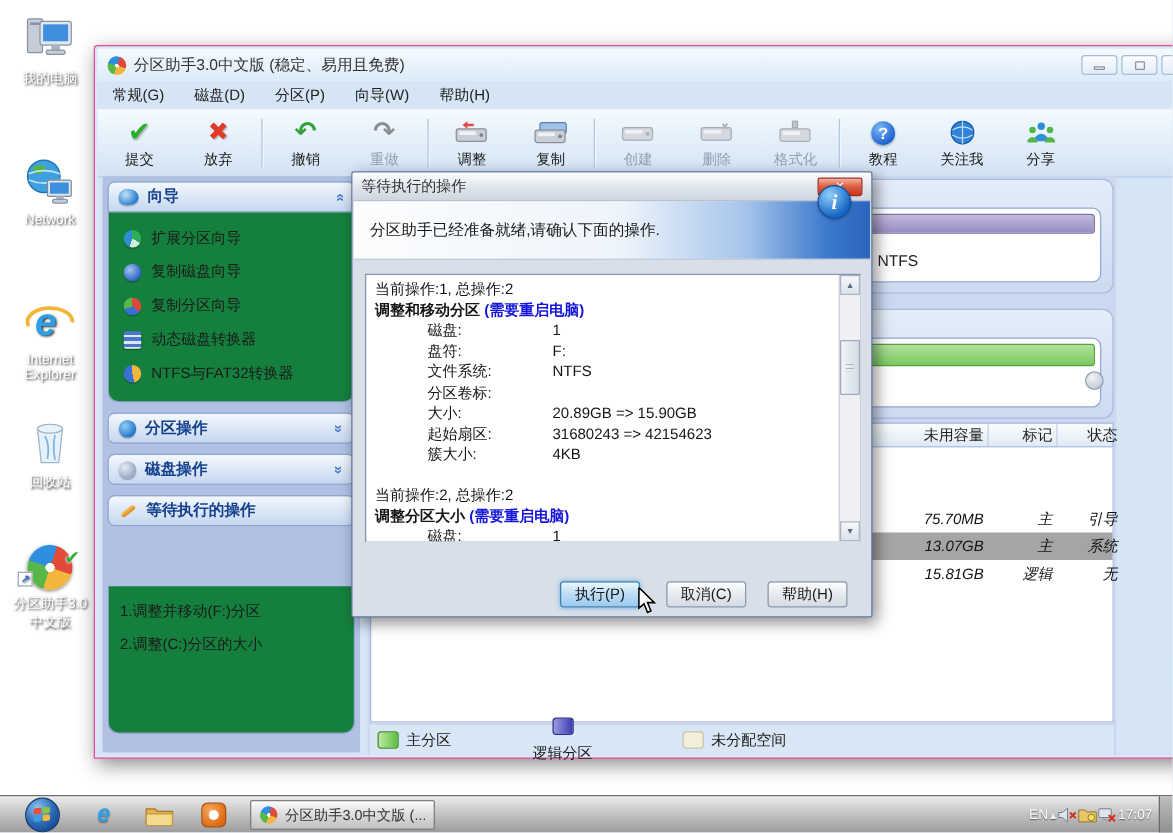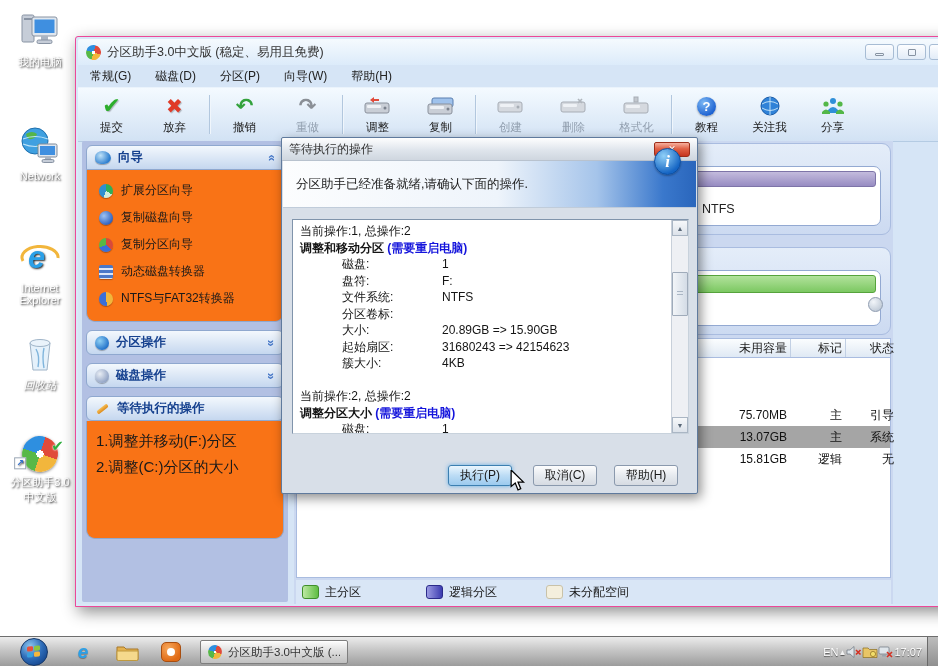--- a/index.html
+++ b/index.html
@@ -63,37 +63,37 @@
 
   
   .sidebar{position:absolute;left:6px;top:104px;width:206px;height:461px;background:#b2c0e3;border-radius:2px;}
   .shead{height:25px;margin:0 4px;background:linear-gradient(#f3f8fd,#c5d7ef);border:1px solid #8fa8cf;
     display:flex;align-items:center;gap:7px;padding:0 8px;color:#16418f;font-weight:bold;font-size:12.5px;}
   .shead.attached{margin-top:4px;border-radius:6px 6px 0 0;}
   .shead.solo{margin-top:8px;border-radius:6px;}
   .chev{margin-left:auto;color:#4a7ac8;font-size:12px;font-weight:bold;line-height:10px;}
   .chev.up{transform:rotate(-90deg);}
   .chev.down{transform:rotate(90deg);}
-  .spanel{background:#f97316;border:1px solid #8fa8cf;border-top:none;border-radius:0 0 9px 9px;
+  .spanel{background:#15803d;border:1px solid #8fa8cf;border-top:none;border-radius:0 0 9px 9px;
     margin:0 4px;padding:7px 0 9px;}
   .sitem{height:27px;display:flex;align-items:center;gap:8px;padding-left:12px;font-size:12px;color:#1a1a1a;cursor:default;}
   .wicon{width:14px;height:14px;border-radius:50%;flex:0 0 auto;box-shadow:0 1px 1px rgba(0,0,0,.3);}
   .wi-head{width:16px;height:13px;border-radius:50% 60% 50% 40%;
     background:radial-gradient(circle at 35% 35%,#bfe2f8,#2e7fd0 70%);}
   .wi-1{background:conic-gradient(#2fae5a 0 120deg,#cfeedd 120deg 200deg,#2e8fd0 200deg 360deg);}
   .wi-2{background:radial-gradient(circle at 35% 35%,#9fc2f2,#2a5fc0 75%);}
   .wi-3{background:conic-gradient(#d84a3a 0 130deg,#3a6fd8 130deg 250deg,#57b847 250deg 360deg);}
   .wi-4{border-radius:2px;background:repeating-linear-gradient(#4a78c8 0 3px,#dce6f6 3px 5px);}
   .wi-5{background:conic-gradient(#f0b63c 0 170deg,#3a6fd8 170deg 360deg);}
   .wi-part{background:radial-gradient(circle at 35% 35%,#8fd0f4,#1f6fc8 75%);}
   .wi-disk{background:radial-gradient(circle at 35% 35%,#e8edf4,#90a2c4 75%);}
   .wi-pencil{width:15px;height:15px;position:relative;}
   .wi-pencil::before{content:"";position:absolute;left:1px;top:6px;width:13px;height:4px;border-radius:2px;
     background:linear-gradient(#f6c05a,#dd8a1a);transform:rotate(-38deg);}
-  .plist{font-size:15px;color:#1a1a1a;}
+  .plist{font-size:12px;color:#1a1a1a;margin-top:48px;}
   .plist div{line-height:26px;padding-left:9px;white-space:nowrap;}
   .pending-panel{height:118px;}
 
   
   .content{position:absolute;left:218px;top:104px;width:599px;height:463px;background:#cbd8f0;}
   .dgroup{position:absolute;left:2px;right:2px;border:1px solid #a9bce0;border-radius:9px;
     background:linear-gradient(#e4edf9,#ccdaf1);}
   .dg1{top:2px;height:92px;}
   .dg2{top:106px;height:88px;}
   .dcard{position:absolute;left:9px;right:9px;top:22px;bottom:8px;background:#fff;border:1px solid #93a9d2;border-radius:7px;}
@@ -105,21 +105,21 @@
     background:radial-gradient(circle at 35% 30%,#f2f5f9,#c2ccd8 75%);border:1px solid #8f9cb0;}
   .thead{position:absolute;left:2px;right:2px;top:197px;height:20px;
     background:linear-gradient(#fbfdfe,#dfe9f4);border:1px solid #a9bce0;font-size:12px;color:#222;}
   .tcell{position:absolute;top:0;height:18px;line-height:18px;text-align:right;border-left:1px solid #c2d0e4;}
   .tc1{left:385px;width:105px;}
   .tc2{left:493px;width:52px;}
   .tc3{left:548px;width:49px;border-right:none;}
   .tbody{position:absolute;left:2px;right:2px;top:217px;height:220px;background:#fff;
     border:1px solid #a9bce0;border-top:none;font-size:12px;color:#111;}
   .trow{position:absolute;left:0;right:0;height:22px;}
-  .trow .tcell{height:22px;line-height:22px;border-left:none;}
+  .trow .tcell{height:22px;line-height:22px;border-left:none;font-style:italic;}
   .trow.sel{background:#a5a5a5;}
   .legend{position:absolute;left:2px;right:2px;top:439px;height:24px;background:#d9e6f6;
     display:flex;align-items:center;font-size:12px;color:#1a1a1a;}
   .litem{display:flex;align-items:center;gap:6px;position:absolute;}
   .sw{width:17px;height:14px;border-radius:3px;}
   .sw.p{background:linear-gradient(90deg,#bce8a2,#5fbe42);border:1px solid #3f8f2a;}
   .sw.l{background:linear-gradient(90deg,#9a9ae2,#3c3cb0);border:1px solid #2a2a8a;}
   .sw.u{background:#f4efdd;border:1px solid #c9c2a8;}
 
   
@@ -234,21 +234,21 @@
   <div class="dicon" style="left:7px;top:237px;">
     <div class="art">
       <svg width="42" height="42" viewBox="0 0 42 42">
         <text x="9" y="31" font-size="31" font-style="italic" font-weight="bold" fill="#2ba0e8">e</text>
         <path d="M4 24 a18 11 0 1 1 35 -3" stroke="#f2b63c" stroke-width="3" fill="none"></path>
       </svg>
     </div>
     <div>Internet Explorer</div>
   </div>
 
-  <div class="dicon" style="left:7px;top:333px;font-style:italic;">
+  <div class="dicon" style="left:7px;top:333px;">
     <div class="art">
       <svg width="42" height="42" viewBox="0 0 42 42">
         <path d="M11 10 L14 37 L28 37 L31 10 Z" fill="rgba(222,237,250,.8)" stroke="#9fb4c8"></path>
         <ellipse cx="21" cy="10" rx="10" ry="3.5" fill="#eaf3fb" stroke="#9fb4c8"></ellipse>
         <path d="M17 16 q4 7 2 18 M25 15 q-2 9 0 20" stroke="#7fb4dc" stroke-width="1.4" fill="none"></path>
       </svg>
     </div>
     <div>回收站</div>
   </div>
 
@@ -476,21 +476,21 @@
           <div class="tcell tc2">逻辑</div>
           <div class="tcell tc3">无</div>
         </div>
       </div>
 
       <div class="legend">
         <div class="litem" style="left:6px;">
           <span class="sw p"></span>
           <span>主分区</span>
         </div>
-        <div class="litem" style="left:130px;">
+        <div class="litem" style="left:130px;flex-direction:column;">
           <span class="sw l"></span>
           <span>逻辑分区</span>
         </div>
         <div class="litem" style="left:250px;">
           <span class="sw u"></span>
           <span>未分配空间</span>
         </div>
       </div>
     </div>
   </div>

